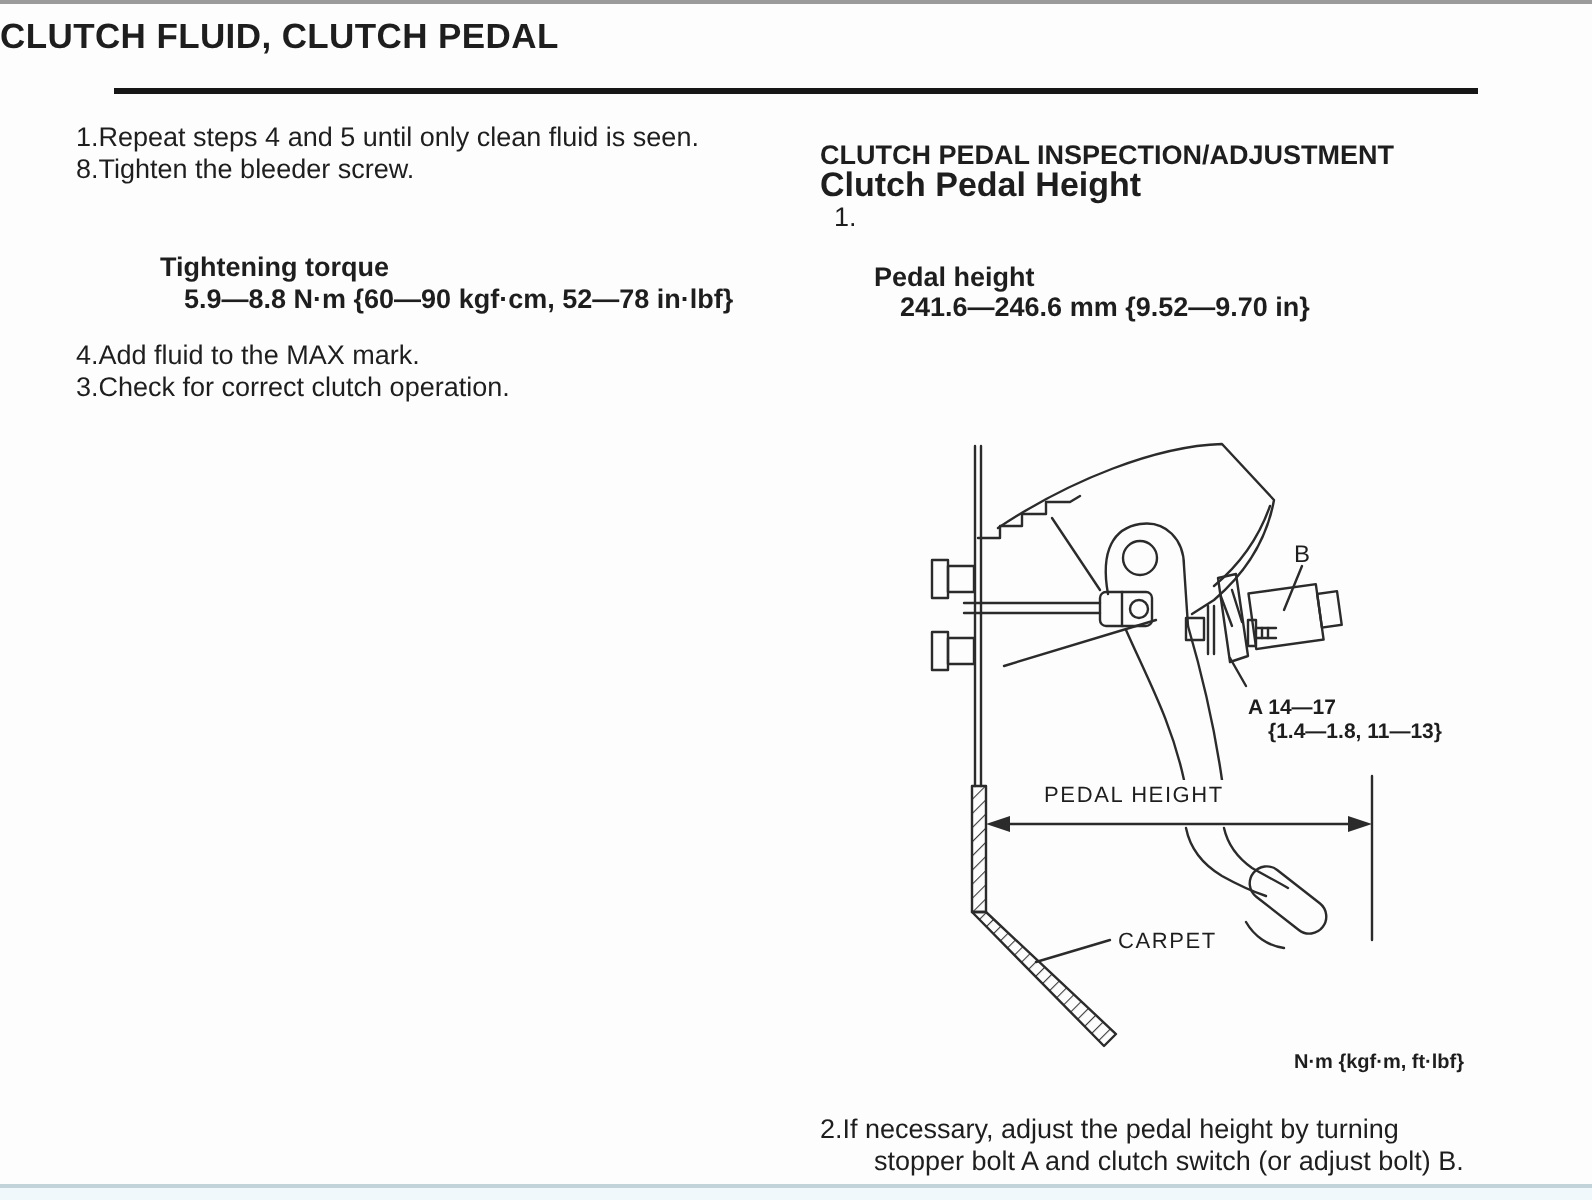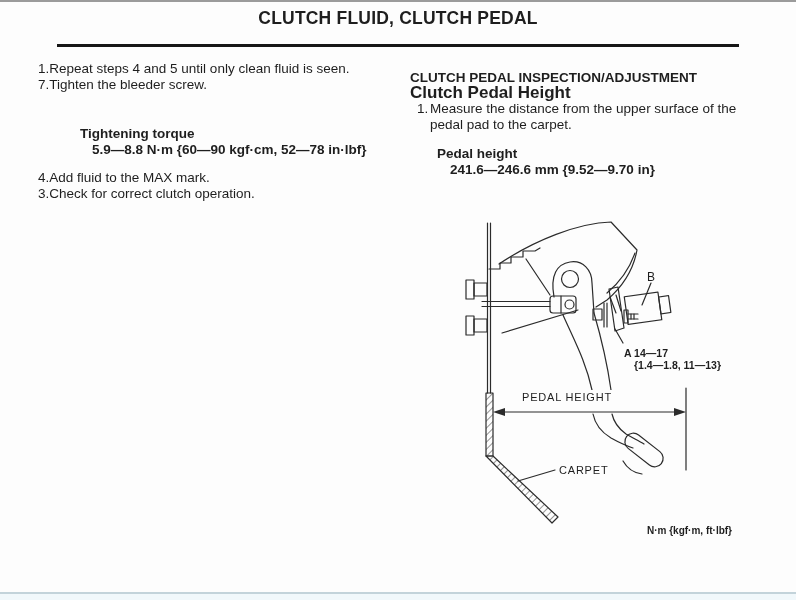--- a/index.html
+++ b/index.html
@@ -19,21 +19,20 @@
     position: absolute; left: 0; top: 0; width: 100%; height: 2px;
     background: #9b9b9b;
   }
   .bottom-edge {
     position: absolute; left: 0; bottom: 0; width: 100%; height: 6px;
     background: #f1f8fb;
     border-top: 2px solid #c3d3da;
   }
   .page-title {
     position: absolute; left: 0; top: 8px; width: 100%;
-    text-align: center;
     font-size: 17.5px; font-weight: bold;
     letter-spacing: 0.2px;
   }
   .title-rule {
     position: absolute; left: 57px; top: 44px; width: 682px; height: 3px;
     background: #161616;
   }
   .body-text { font-size: 13.5px; line-height: 15.5px; }
 
   .left-col { position: absolute; left: 38px; top: 61px; width: 372px; }
@@ -64,37 +63,36 @@
 <body>
 
 <div class="page">
   <div class="top-edge"></div>
 
   <div class="page-title">CLUTCH FLUID, CLUTCH PEDAL</div>
   <div class="title-rule"></div>
 
   <div class="left-col body-text">
     <div class="step">1.Repeat steps 4 and 5 until only clean fluid is seen.</div>
-    <div class="step">7.Tighten the bleeder screw.</div>
+    <div class="step">8.Tighten the bleeder screw.</div>
     <div class="torque-block">
       <div class="torque-label">Tightening torque</div>
       <div class="torque-value">5.9—8.8 N·m {60—90 kgf·cm, 52—78 in·lbf}</div>
     </div>
     <div class="steps-bottom">
       <div class="step">4.Add fluid to the MAX mark.</div>
       <div class="step">3.Check for correct clutch operation.</div>
     </div>
   </div>
 
   <div class="right-col body-text">
     <h3 class="subsection-heading">CLUTCH PEDAL INSPECTION/ADJUSTMENT</h3>
     <h4 class="topic-heading">Clutch Pedal Height</h4>
     <div class="step-1">
       <span class="num">1.</span>
-      <span class="txt">Measure the distance from the upper surface of the pedal pad to the carpet.</span>
     </div>
     <div class="spec-block">
       <div class="spec-label">Pedal height</div>
       <div class="spec-value">241.6—246.6 mm {9.52—9.70 in}</div>
     </div>
   </div>
 
   <div class="diagram-wrap">
     <svg viewBox="0 0 366 340" xmlns="http://www.w3.org/2000/svg">
       <defs>
@@ -179,15 +177,19 @@
         <text x="221" y="66" font-size="12" text-anchor="middle">B</text>
         <text x="194" y="142" font-size="10.5" font-weight="bold">A 14—17</text>
         <text x="204" y="154" font-size="10.5" font-weight="bold">{1.4—1.8, 11—13}</text>
         <text x="137" y="186" font-size="11" text-anchor="middle" letter-spacing="0.8">PEDAL HEIGHT</text>
         <text x="129" y="259" font-size="11" letter-spacing="0.8">CARPET</text>
         <text x="302" y="319" font-size="10" font-weight="bold" text-anchor="end">N·m {kgf·m, ft·lbf}</text>
       </g>
     </svg>
   </div>
 
+  <div class="step-2-block body-text">
+    <div class="line1">2.If necessary, adjust the pedal height by turning</div>
+    <div class="line2">stopper bolt A and clutch switch (or adjust bolt) B.</div>
+  </div>
 
   <div class="bottom-edge"></div>
 </div>
 
 </body></html>

